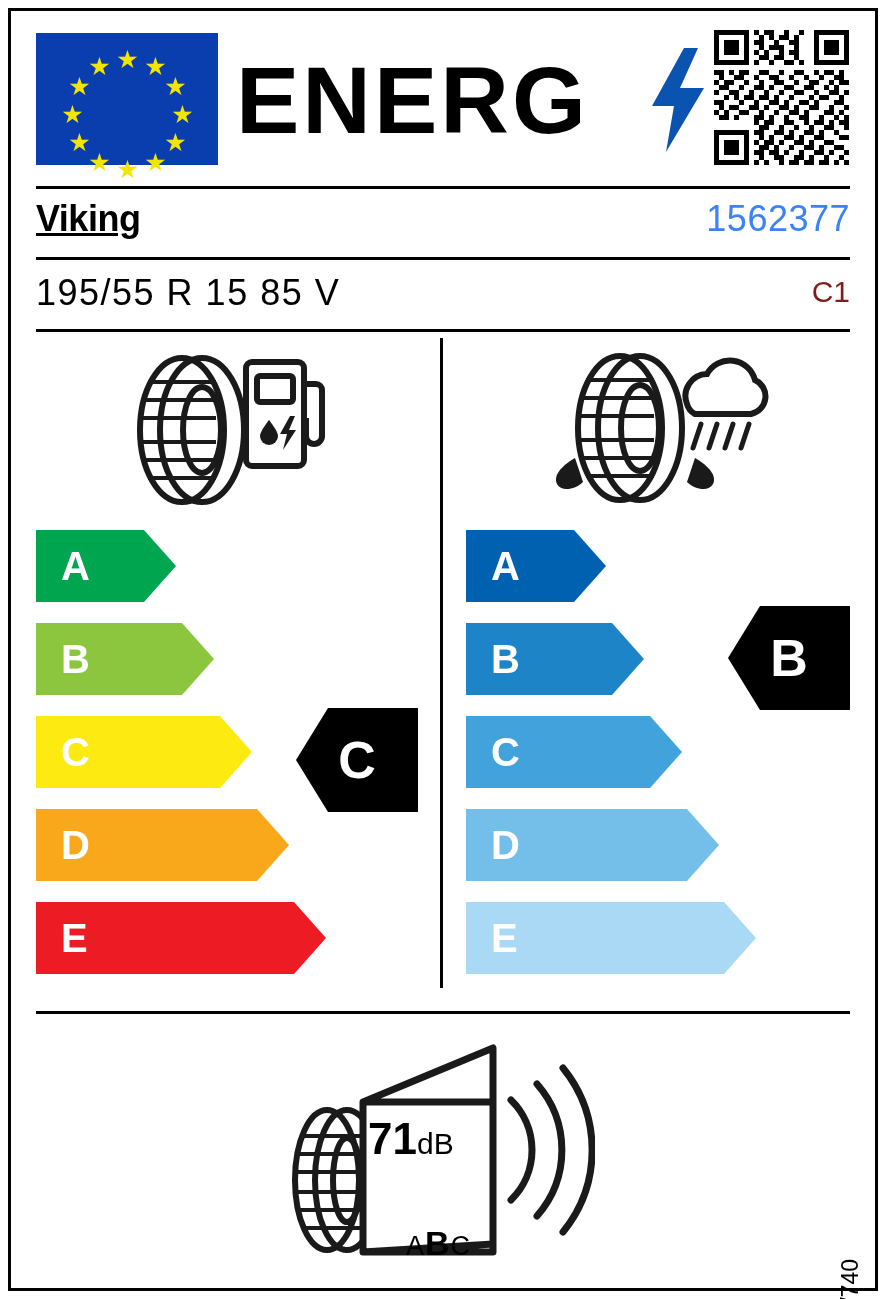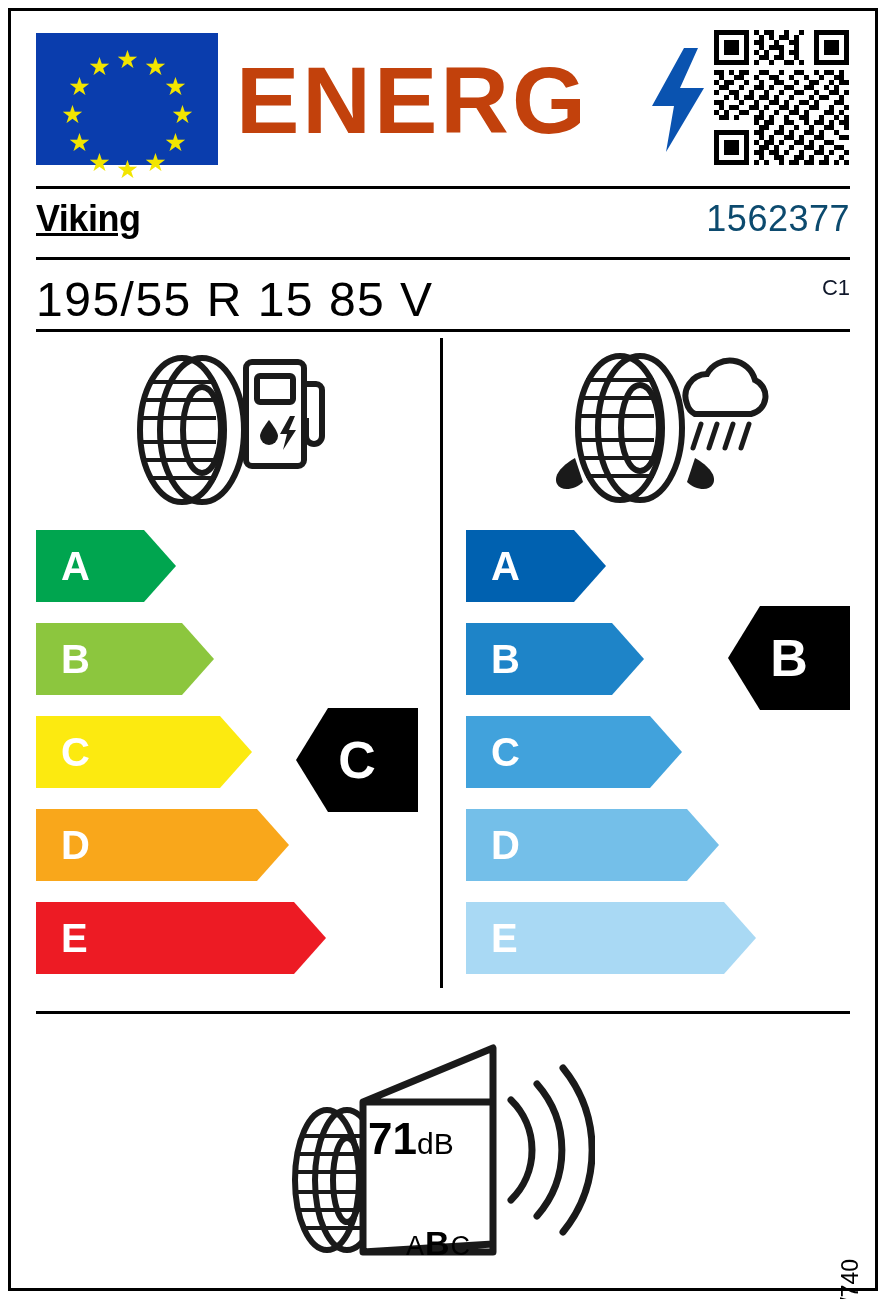--- a/index.html
+++ b/index.html
@@ -45,21 +45,21 @@
     line-height: 25px;
     width: 25px;
     text-align: center;
   }
   .energ-word {
     position: absolute;
     left: 236px;
     top: 50px;
     width: 420px;
     height: 100px;
-    color: #c2410c;
+    color: #000000;
     font-size: 95px;
     font-weight: bold;
     letter-spacing: 3px;
     line-height: 100px;
     white-space: nowrap;
   }
   .bolt {
     position: absolute;
     left: 648px;
     top: 48px;
@@ -95,38 +95,38 @@
     font-weight: bold;
     color: #000;
     letter-spacing: -0.5px;
     text-decoration: underline;
   }
   .model-id {
     position: absolute;
     right: 36px;
     top: 198px;
     font-size: 36px;
-    color: #0c4a6e;
+    color: #3b82f6;
     text-align: right;
     letter-spacing: 0.5px;
   }
   .tyre-size {
     position: absolute;
     left: 36px;
     top: 272px;
-    font-size: 48px;
+    font-size: 36px;
     color: #000;
     letter-spacing: 1.5px;
   }
   .tyre-class {
     position: absolute;
     right: 36px;
     top: 275px;
-    font-size: 22px;
-    color: #0f172a;
+    font-size: 30px;
+    color: #7f1d1d;
     text-align: center;
   }
 
   
   .v-divider {
     position: absolute;
     left: 440px;
     top: 338px;
     width: 3px;
     height: 650px;

